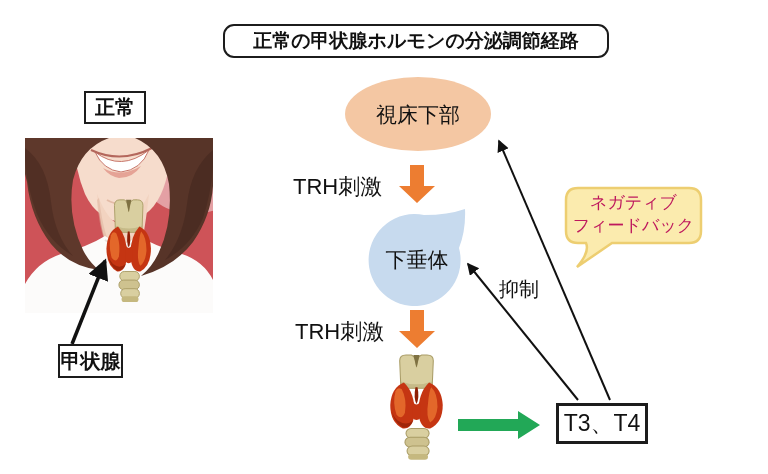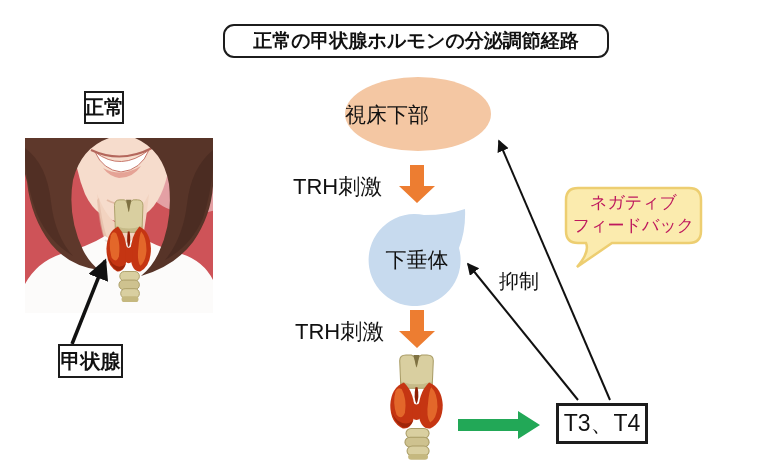--- a/index.html
+++ b/index.html
@@ -8,28 +8,28 @@
     font-family:"Liberation Sans","DejaVu Sans",sans-serif;color:#111;
   }
   .canvas{position:relative;width:768px;height:474px;background:#fff;}
   .layer-svg{position:absolute;left:0;top:0;z-index:1;}
   .lbl{position:absolute;z-index:2;white-space:nowrap;color:#111;}
   .boxed{
     border:2px solid #1c1c1c;background:#fff;display:flex;
     align-items:center;justify-content:center;box-sizing:border-box;
   }
   .title-box{left:223px;top:24px;width:386px;height:34px;font-size:19px;font-weight:600;letter-spacing:0;border-radius:11px;}
-  .normal-box{left:84px;top:91px;width:40px;height:33px;font-size:20px;font-weight:600;}
+  .normal-box{left:84px;top:91px;width:62px;height:33px;font-size:20px;font-weight:600;}
   .thyroid-box{left:58px;top:344px;width:65px;height:34px;font-size:20px;font-weight:600;}
   .t3t4-box{left:556px;top:403px;width:92px;height:41px;border-width:3px;font-size:23px;font-weight:500;}
   .trh{left:293px;top:172px;font-size:22px;font-weight:500;}
   .tsh{left:295px;top:317px;font-size:22px;font-weight:500;}
-  .hypo-text{left:345px;top:101px;width:146px;font-size:21px;font-weight:500;}
+  .hypo-text{left:345px;top:101px;width:146px;text-align:center;font-size:21px;font-weight:500;}
   .pit-text{left:371px;top:246px;width:92px;text-align:center;font-size:21px;font-weight:500;}
-  .inhibit{left:499px;top:268px;font-size:20px;font-weight:500;}
+  .inhibit{left:499px;top:276px;font-size:20px;font-weight:500;}
   .callout-text{
     left:566px;top:191px;width:135px;z-index:2;position:absolute;
     display:flex;flex-direction:column;align-items:center;
     font-size:17px;font-weight:500;line-height:1.38;color:#be185d;
   }
 </style>
 </head>
 <body>
 
 <div class="canvas">

